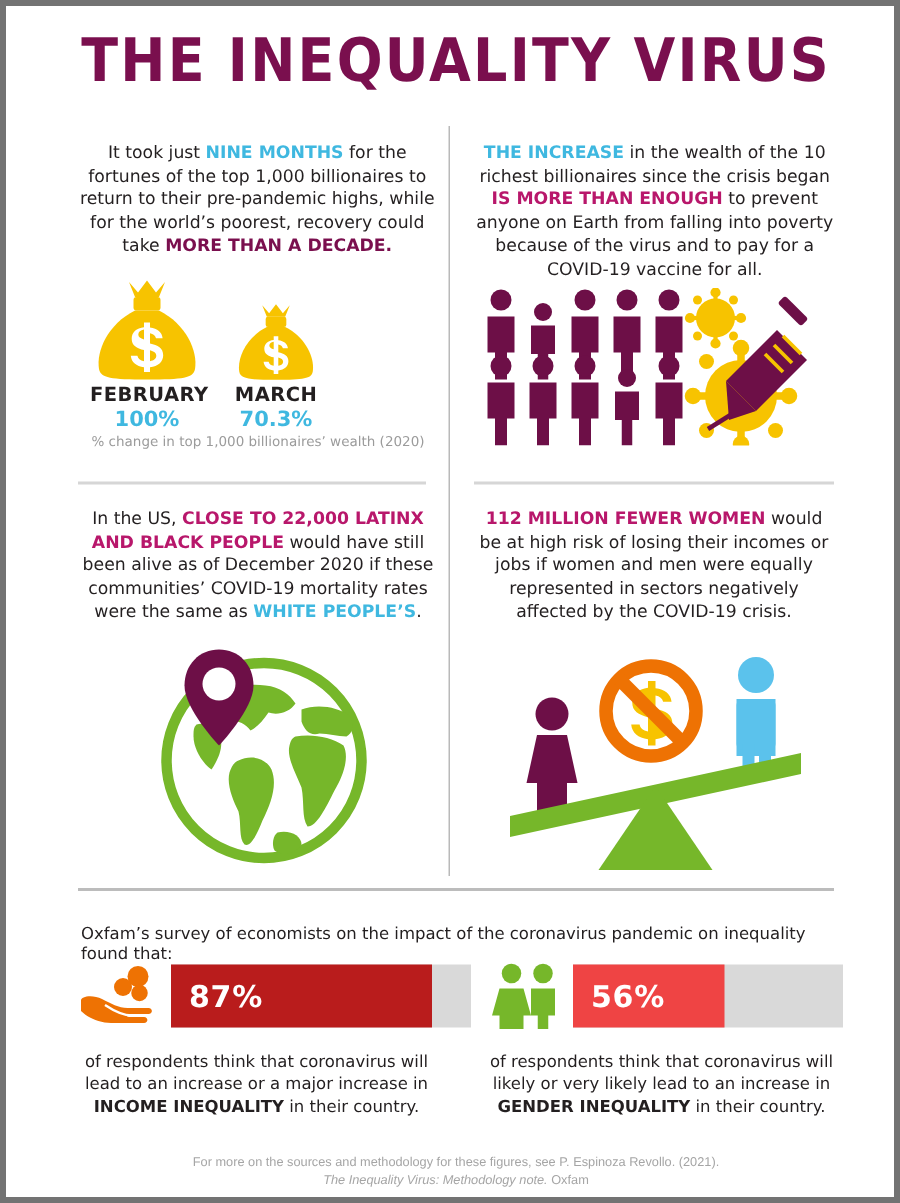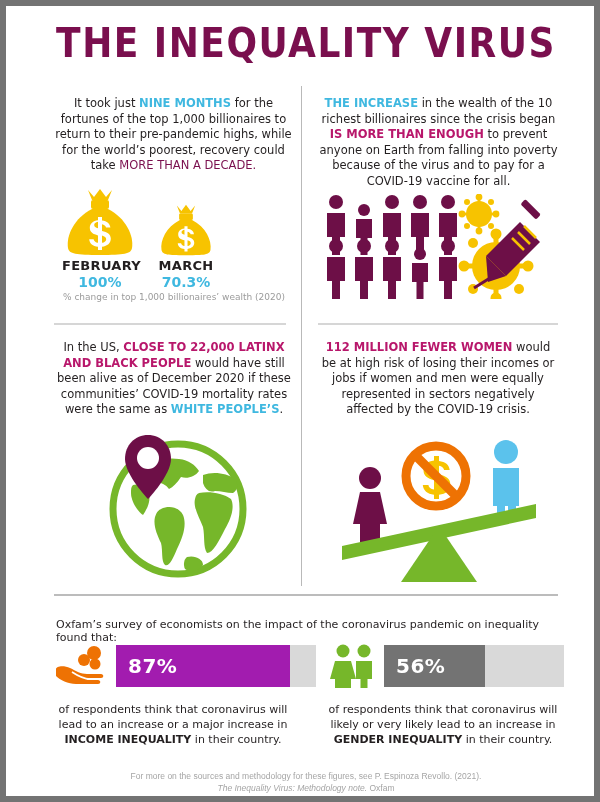--- a/index.html
+++ b/index.html
@@ -5,21 +5,21 @@
   * { box-sizing: border-box; margin: 0; padding: 0; }
   html, body {
     width: 600px; height: 802px;
     background: #ffffff;
     font-family: "Liberation Sans", sans-serif;
   }
   #page {
     position: relative;
     width: 600px; height: 802px;
     background: #fff;
-    border: 6px solid #737373;
+    border: 4px solid #737373;
     overflow: hidden;
   }
 
   
   .title {
     position: absolute; left: 0; top: 14px; width: 600px;
     text-align: center;
     font-size: 40px;
     font-weight: bold;
     letter-spacing: 1.5px;
@@ -31,21 +31,21 @@
   
   .txt {
     position: absolute;
     text-align: center;
     font-size: 11.5px;
     line-height: 15.5px;
     color: #231f20;
     font-family: "DejaVu Sans", sans-serif;
   }
   .hl-cyan { color: #3fb8e0; font-weight: bold; text-align: center; }
-  .hl-purple { color: #7a0f4e; font-weight: normal; }
+  .hl-purple { color: #7a0f4e; font-weight: bold; }
   .hl-mag { color: #b8176b; font-weight: bold; }
   .bold { font-weight: bold; }
 
   
   .vdiv {
     position: absolute;
     background: #b9b9b9;
     width: 1px;
   }
   .hdiv {
@@ -326,37 +326,37 @@
     <svg width="56" height="44" viewBox="0 0 56 44">
       <g fill="#ee7203">
         <circle cx="40" cy="9" r="7"></circle>
         <circle cx="30" cy="16" r="6"></circle>
         <circle cx="41" cy="20" r="5.5"></circle>
         <path d="M2 25 C2 22 10 21 16 24 C22 27 27 30 33 30 h14 c3 0 3 4 0 4 h-13 c-2 0-2 2 0 2 h10 c3 0 3 4 0 4 h-22 C14 40 6 36 2 32 Z"></path>
         <path d="M18 28 C24 32 30 35 36 35" fill="none" stroke="#ffffff" stroke-width="1.6"></path>
       </g>
     </svg>
     <div class="bartrack" style="width:200px; margin-left:6px;">
-      <div class="barfill" style="width:87%; background:#a21caf;">
+      <div class="barfill" style="width:87%; background:#b91c1c;">
         <span class="barpct">87%</span>
       </div>
     </div>
   </div>
 
   <div class="barrow" style="left:324px; top:638px;">
     <svg width="48" height="44" viewBox="0 0 48 44">
       <g fill="#76b72a">
         <circle cx="13" cy="7" r="6.5"></circle>
         <path d="M5 17 h16 l5 18 h-5 v9 h-16 v-9 h-5 Z"></path>
         <circle cx="34" cy="7" r="6.5"></circle>
         <path d="M26 17 h16 v18 h-4.5 v9 h-7 v-9 h-4.5 Z"></path>
       </g>
     </svg>
     <div class="bartrack" style="width:180px; margin-left:6px;">
-      <div class="barfill" style="width:56%; background:#737373;">
+      <div class="barfill" style="width:56%; background:#ef4444;">
         <span class="barpct">56%</span>
       </div>
     </div>
   </div>
 
   <div class="txt" style="left:42px; top:696px; width:250px; font-size:11px; line-height:15px;">
     <span>of respondents think that coronavirus will lead to an increase or a major increase in </span><span class="bold">INCOME INEQUALITY</span><span> in their country.</span>
   </div>
 
   <div class="txt" style="left:312px; top:696px; width:250px; font-size:11px; line-height:15px;">

